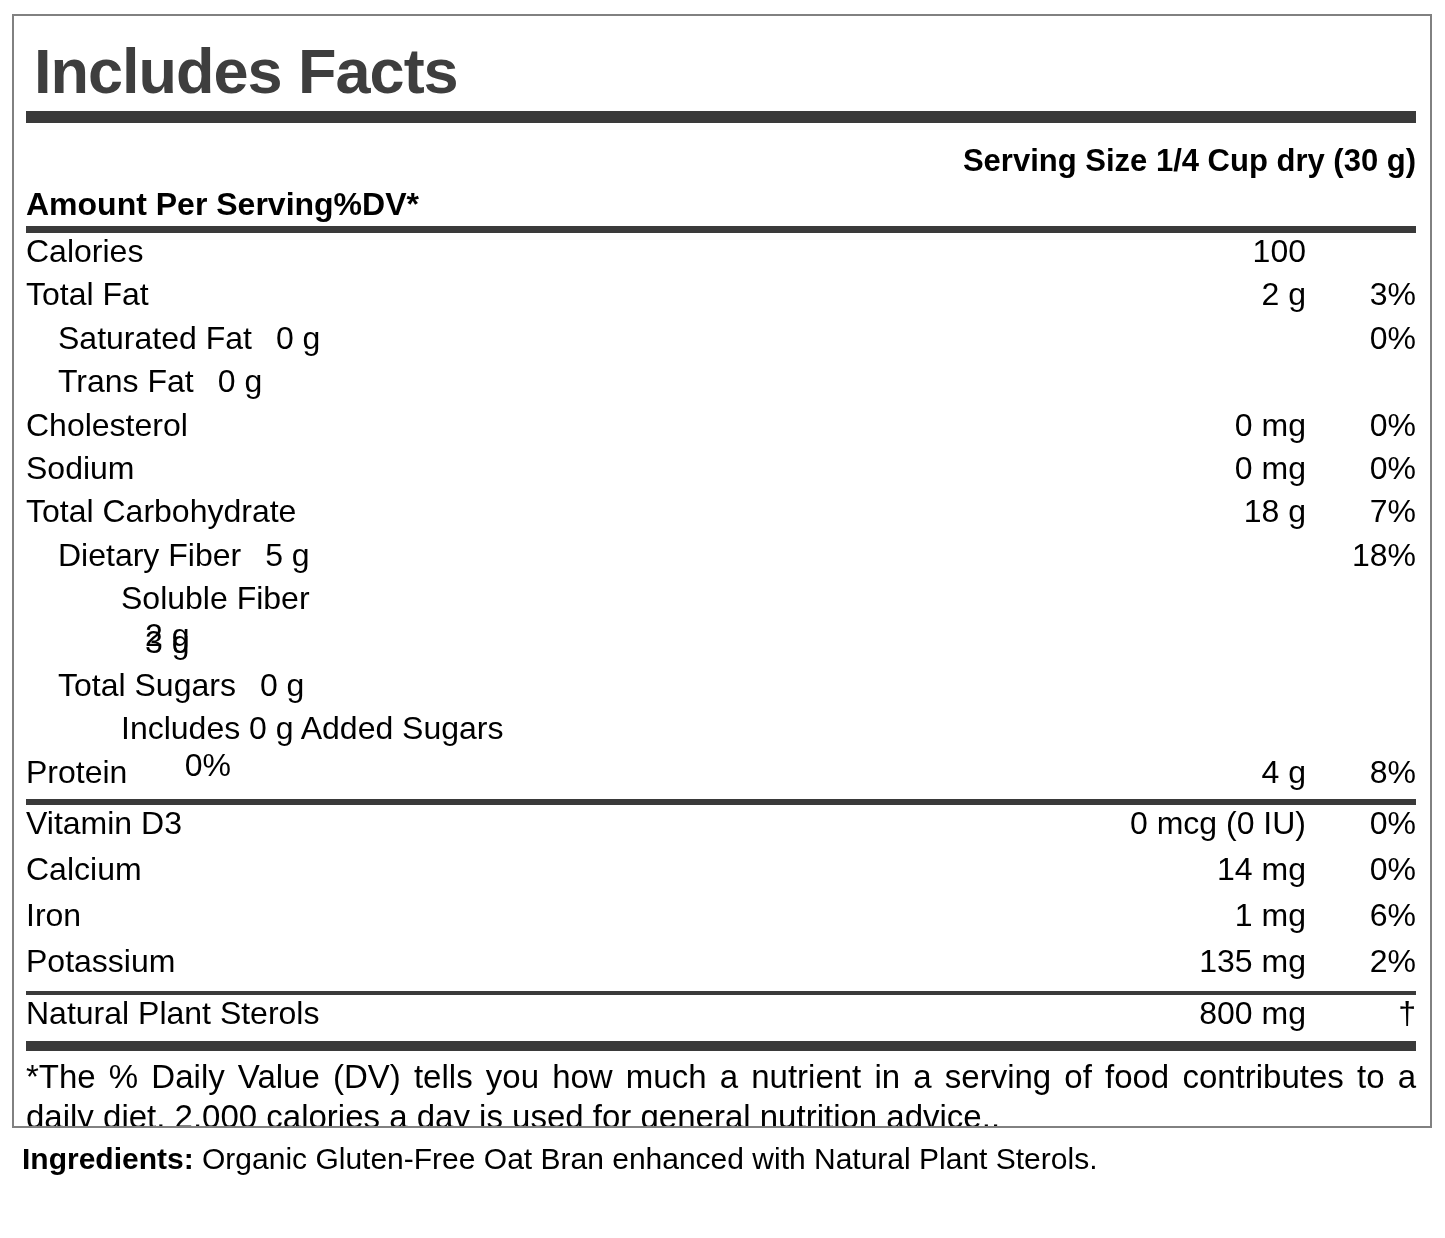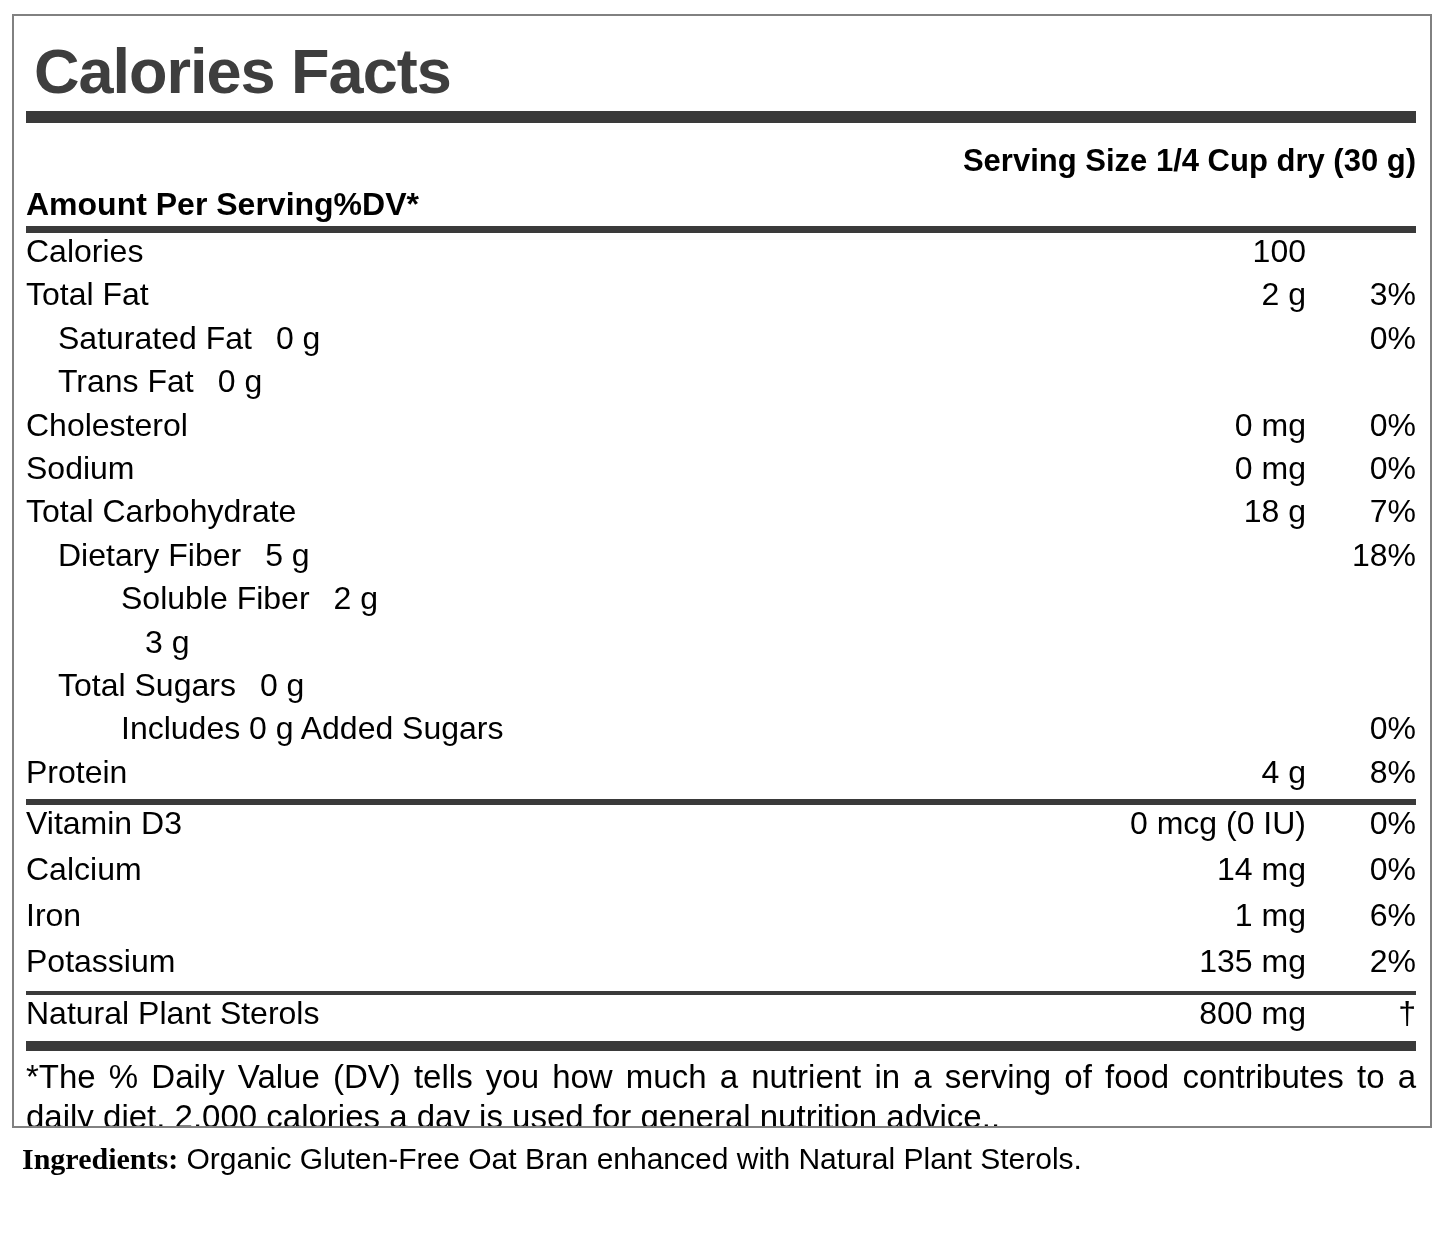--- a/index.html
+++ b/index.html
@@ -49,45 +49,45 @@
     display: flex;
     height: 43.4px;
     font-size: 32px;
     white-space: nowrap;
   }
   .micros .row, .sterols .row { height: 46px; }
   .row .inline { margin-left: 24px; }
   .row .amt { margin-left: auto; text-align: right; }
   .row .dv { flex: 0 0 110px; width: 110px; text-align: right; }
   .ind1 { padding-left: 32px; }
-  .ind2 { padding-left: 95px; }
+  .ind2 { padding-left: 95px; flex-direction: column; }
   .bar-protein { height: 6px; margin-top: 2px; }
   .line-sterols { height: 4px; margin-top: 2px; }
   .bar-sterols { height: 10px; }
   .footnote {
     font-size: 33px;
     line-height: 40px;
     margin-top: 6px;
     text-align: justify;
     color: #000000;
   }
   .ingredients {
     position: absolute;
     left: 22px; top: 1140px;
     width: 1400px;
     font-size: 30px;
     line-height: 38px;
   }
-  .ingredients .bold { font-weight: bold; font-family: Liberation Serif, serif; }
+  .ingredients .bold { font-weight: bold; }
 </style>
 </head>
 <body>
 
 <div class="label-box">
-  <div class="nf-title">Calories Facts</div>
+  <div class="nf-title">Includes Facts</div>
   <div class="bar bar-title"></div>
 
   <div class="serving-line">Serving Size 1/4 Cup dry (30 g)</div>
 
   <div class="header-row">
     <span>Amount Per Serving</span>
     <span>%DV*</span>
   </div>
   <div class="bar bar-header"></div>
 

